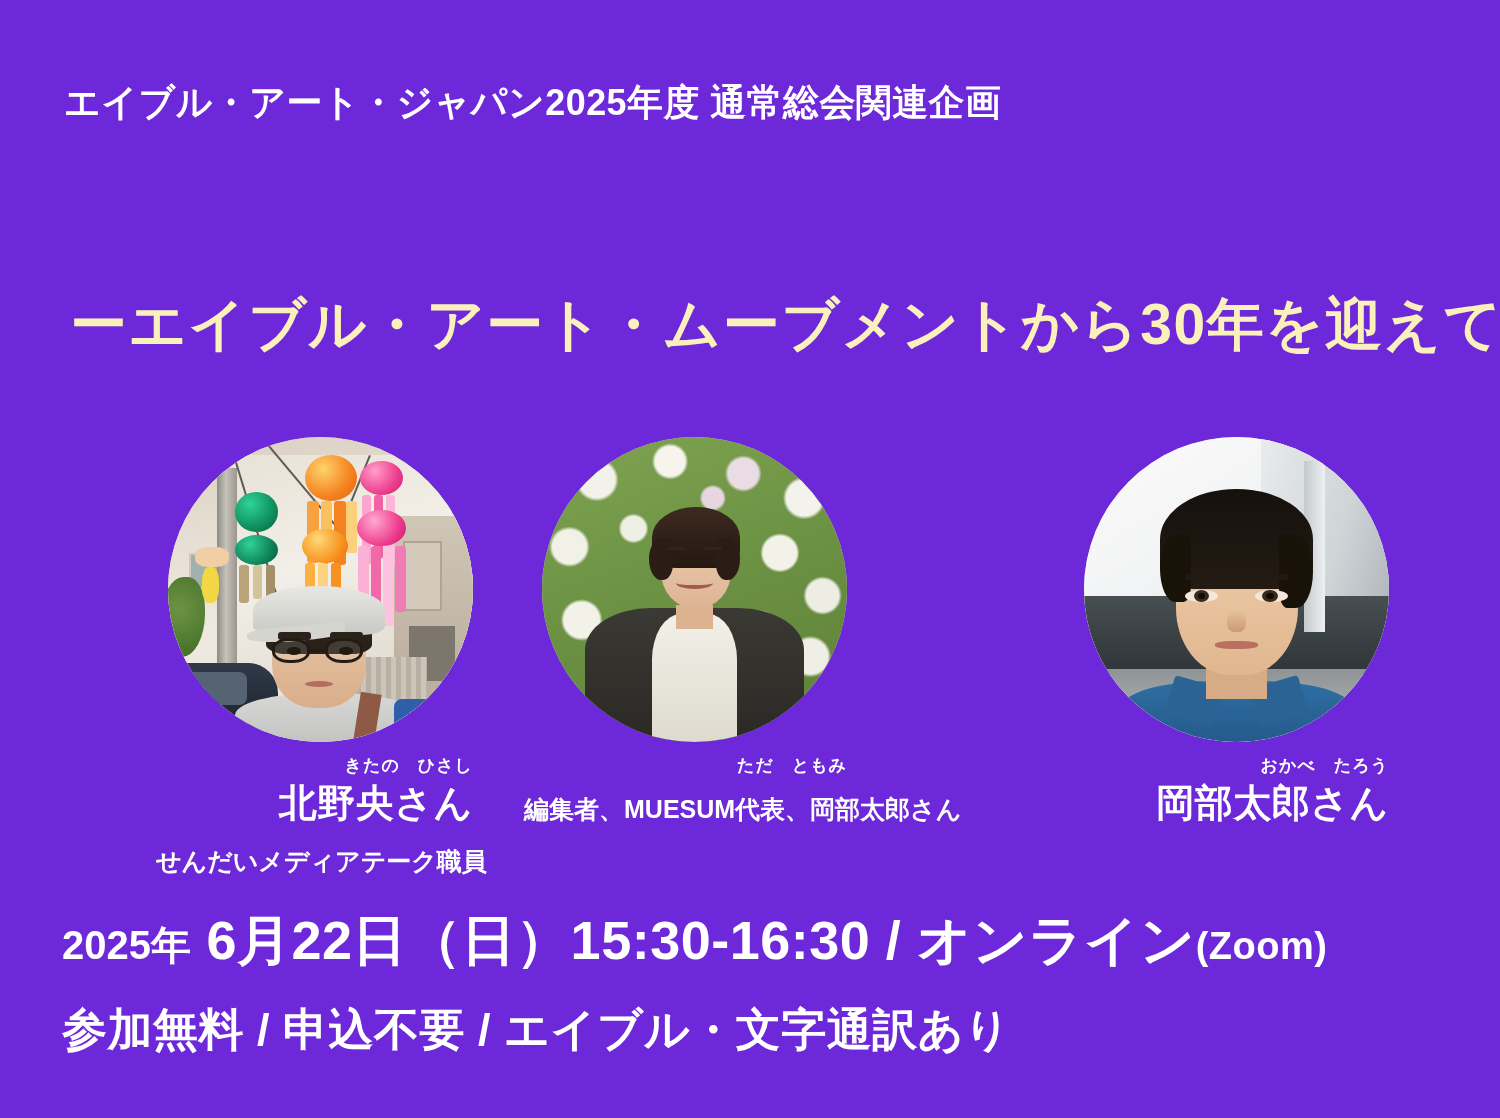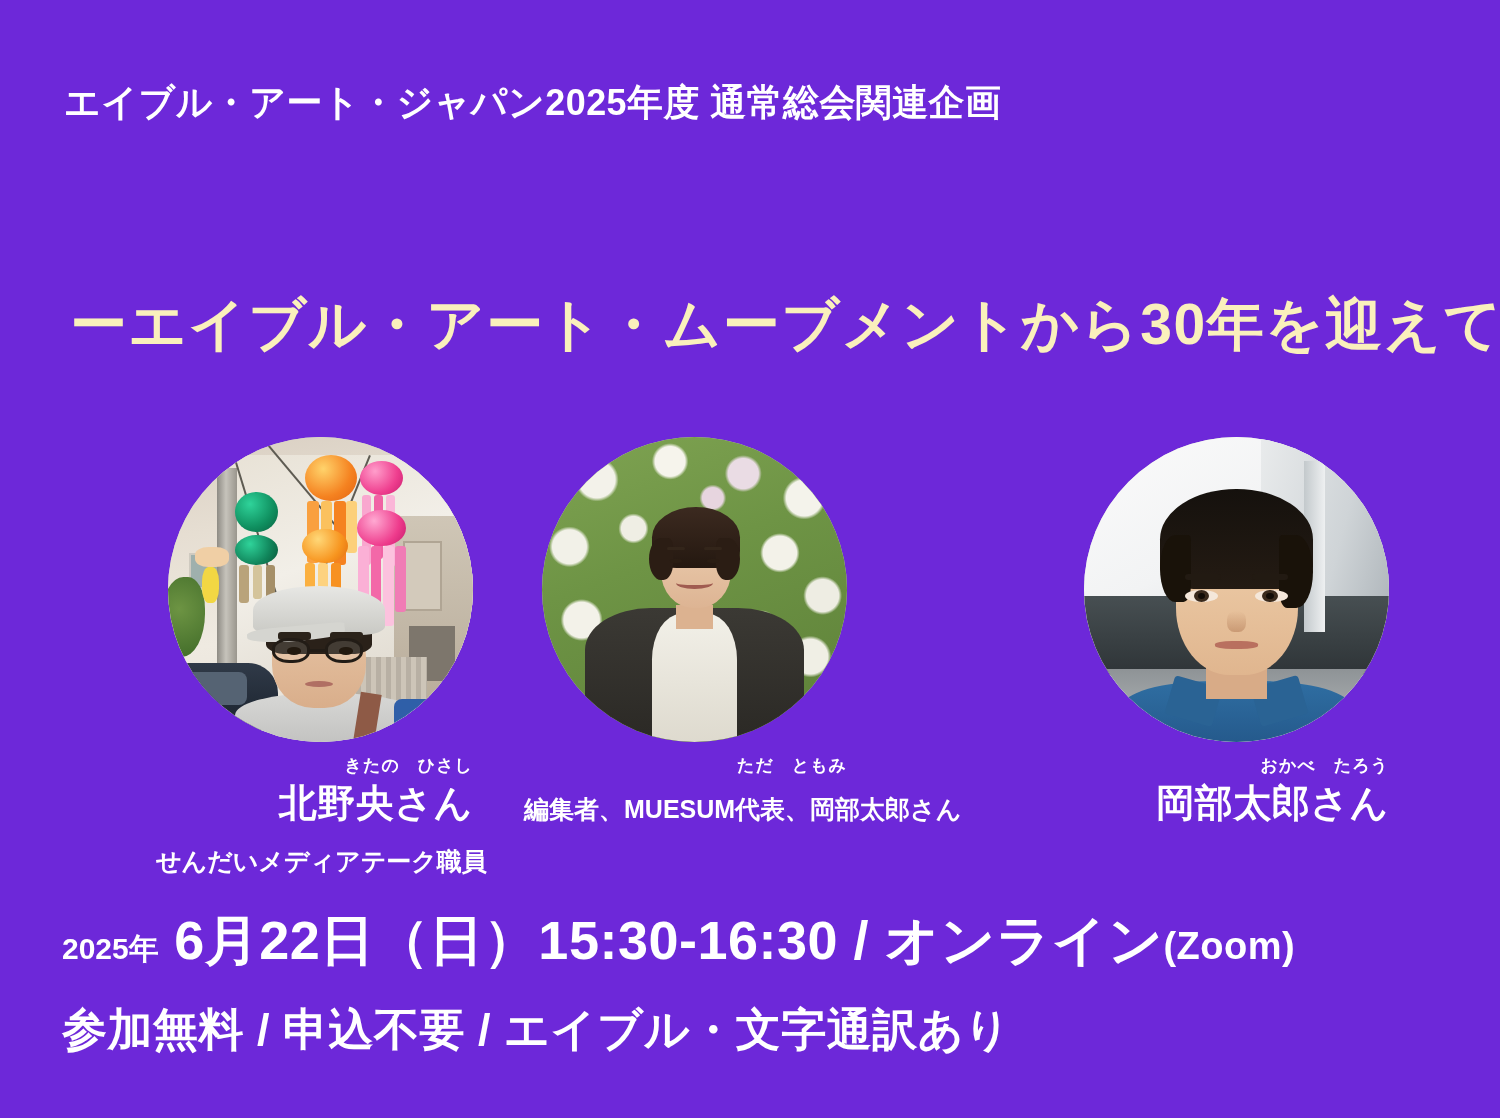--- a/index.html
+++ b/index.html
@@ -31,21 +31,21 @@
   .title-sub {
     position:absolute; left:70px; top:295px;
     font-size:57px; font-weight:700; color:#FAF0BC;
     letter-spacing:1.5px; white-space:nowrap; line-height:1.05;
   }
   .datetime {
     position:absolute; left:62px; top:905px;
     color:#ffffff; white-space:nowrap;
     font-size:54px; font-weight:700; letter-spacing:0.5px;
   }
-  .datetime .yr { font-size:30px; font-weight:700; letter-spacing:0px; }
+  .datetime .yr { font-size:40px; font-weight:700; letter-spacing:0px; }
   .datetime .zoom { font-size:38px; font-weight:700; }
   .footline {
     position:absolute; left:62px; top:1000px;
     font-size:45px; font-weight:700; color:#ffffff;
     white-space:nowrap; letter-spacing:0.5px;
   }
 
   
   .person { position:absolute; top:437px; }
   .p1 { left:168px; width:305px; }

